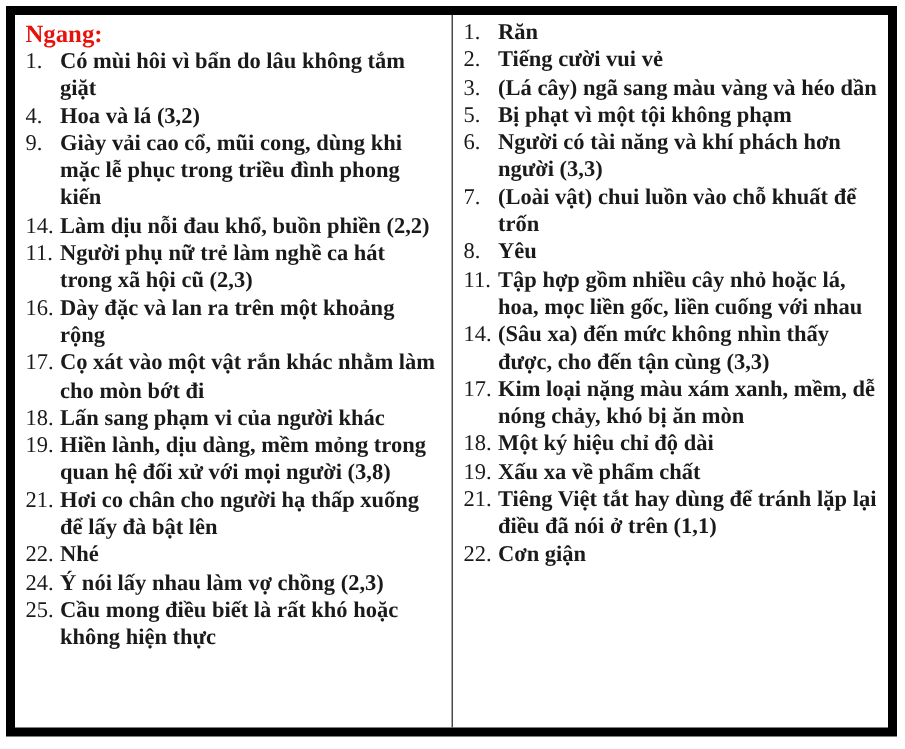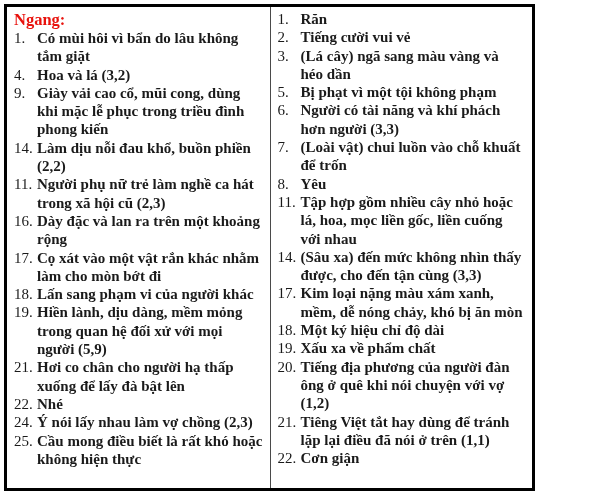--- a/index.html
+++ b/index.html
@@ -12,23 +12,23 @@
     height: 499px;
     position: relative;
     font-family: "Liberation Serif", "DejaVu Serif", serif;
     color: #1a1a1a;
     overflow: hidden;
   }
   .clue-table {
     position: absolute;
     left: 4px;
     top: 4px;
-    width: 531px;
+    width: 594px;
     height: 487px;
-    border: 3px solid #000000;
+    border: 6px solid #000000;
     display: flex;
     box-sizing: border-box;
     background: #ffffff;
   }
   .clue-col {
     width: 50%;
     box-sizing: border-box;
     padding: 3px 5px 4px 7px;
     overflow: hidden;
   }
@@ -100,21 +100,21 @@
     <span class="clue-text">Cọ xát vào một vật rắn khác nhằm làm cho mòn bớt đi</span>
   </div>
 
   <div class="clue-item">
     <span class="clue-num">18.</span>
     <span class="clue-text">Lấn sang phạm vi của người khác</span>
   </div>
 
   <div class="clue-item">
     <span class="clue-num">19.</span>
-    <span class="clue-text">Hiền lành, dịu dàng, mềm mỏng trong quan hệ đối xử với mọi người (5,9)</span>
+    <span class="clue-text">Hiền lành, dịu dàng, mềm mỏng trong quan hệ đối xử với mọi người (3,8)</span>
   </div>
 
   <div class="clue-item">
     <span class="clue-num">21.</span>
     <span class="clue-text">Hơi co chân cho người hạ thấp xuống để lấy đà bật lên</span>
   </div>
 
   <div class="clue-item">
     <span class="clue-num">22.</span>
     <span class="clue-text">Nhé</span>
@@ -188,24 +188,20 @@
   <div class="clue-item">
     <span class="clue-num">18.</span>
     <span class="clue-text">Một ký hiệu chỉ độ dài</span>
   </div>
 
   <div class="clue-item">
     <span class="clue-num">19.</span>
     <span class="clue-text">Xấu xa về phẩm chất</span>
   </div>
 
-  <div class="clue-item">
-    <span class="clue-num">20.</span>
-    <span class="clue-text">Tiếng địa phương của người đàn ông ở quê khi nói chuyện với vợ (1,2)</span>
-  </div>
 
   <div class="clue-item">
     <span class="clue-num">21.</span>
     <span class="clue-text">Tiêng Việt tắt hay dùng để tránh lặp lại điều đã nói ở trên (1,1)</span>
   </div>
 
   <div class="clue-item">
     <span class="clue-num">22.</span>
     <span class="clue-text">Cơn giận</span>
   </div>

